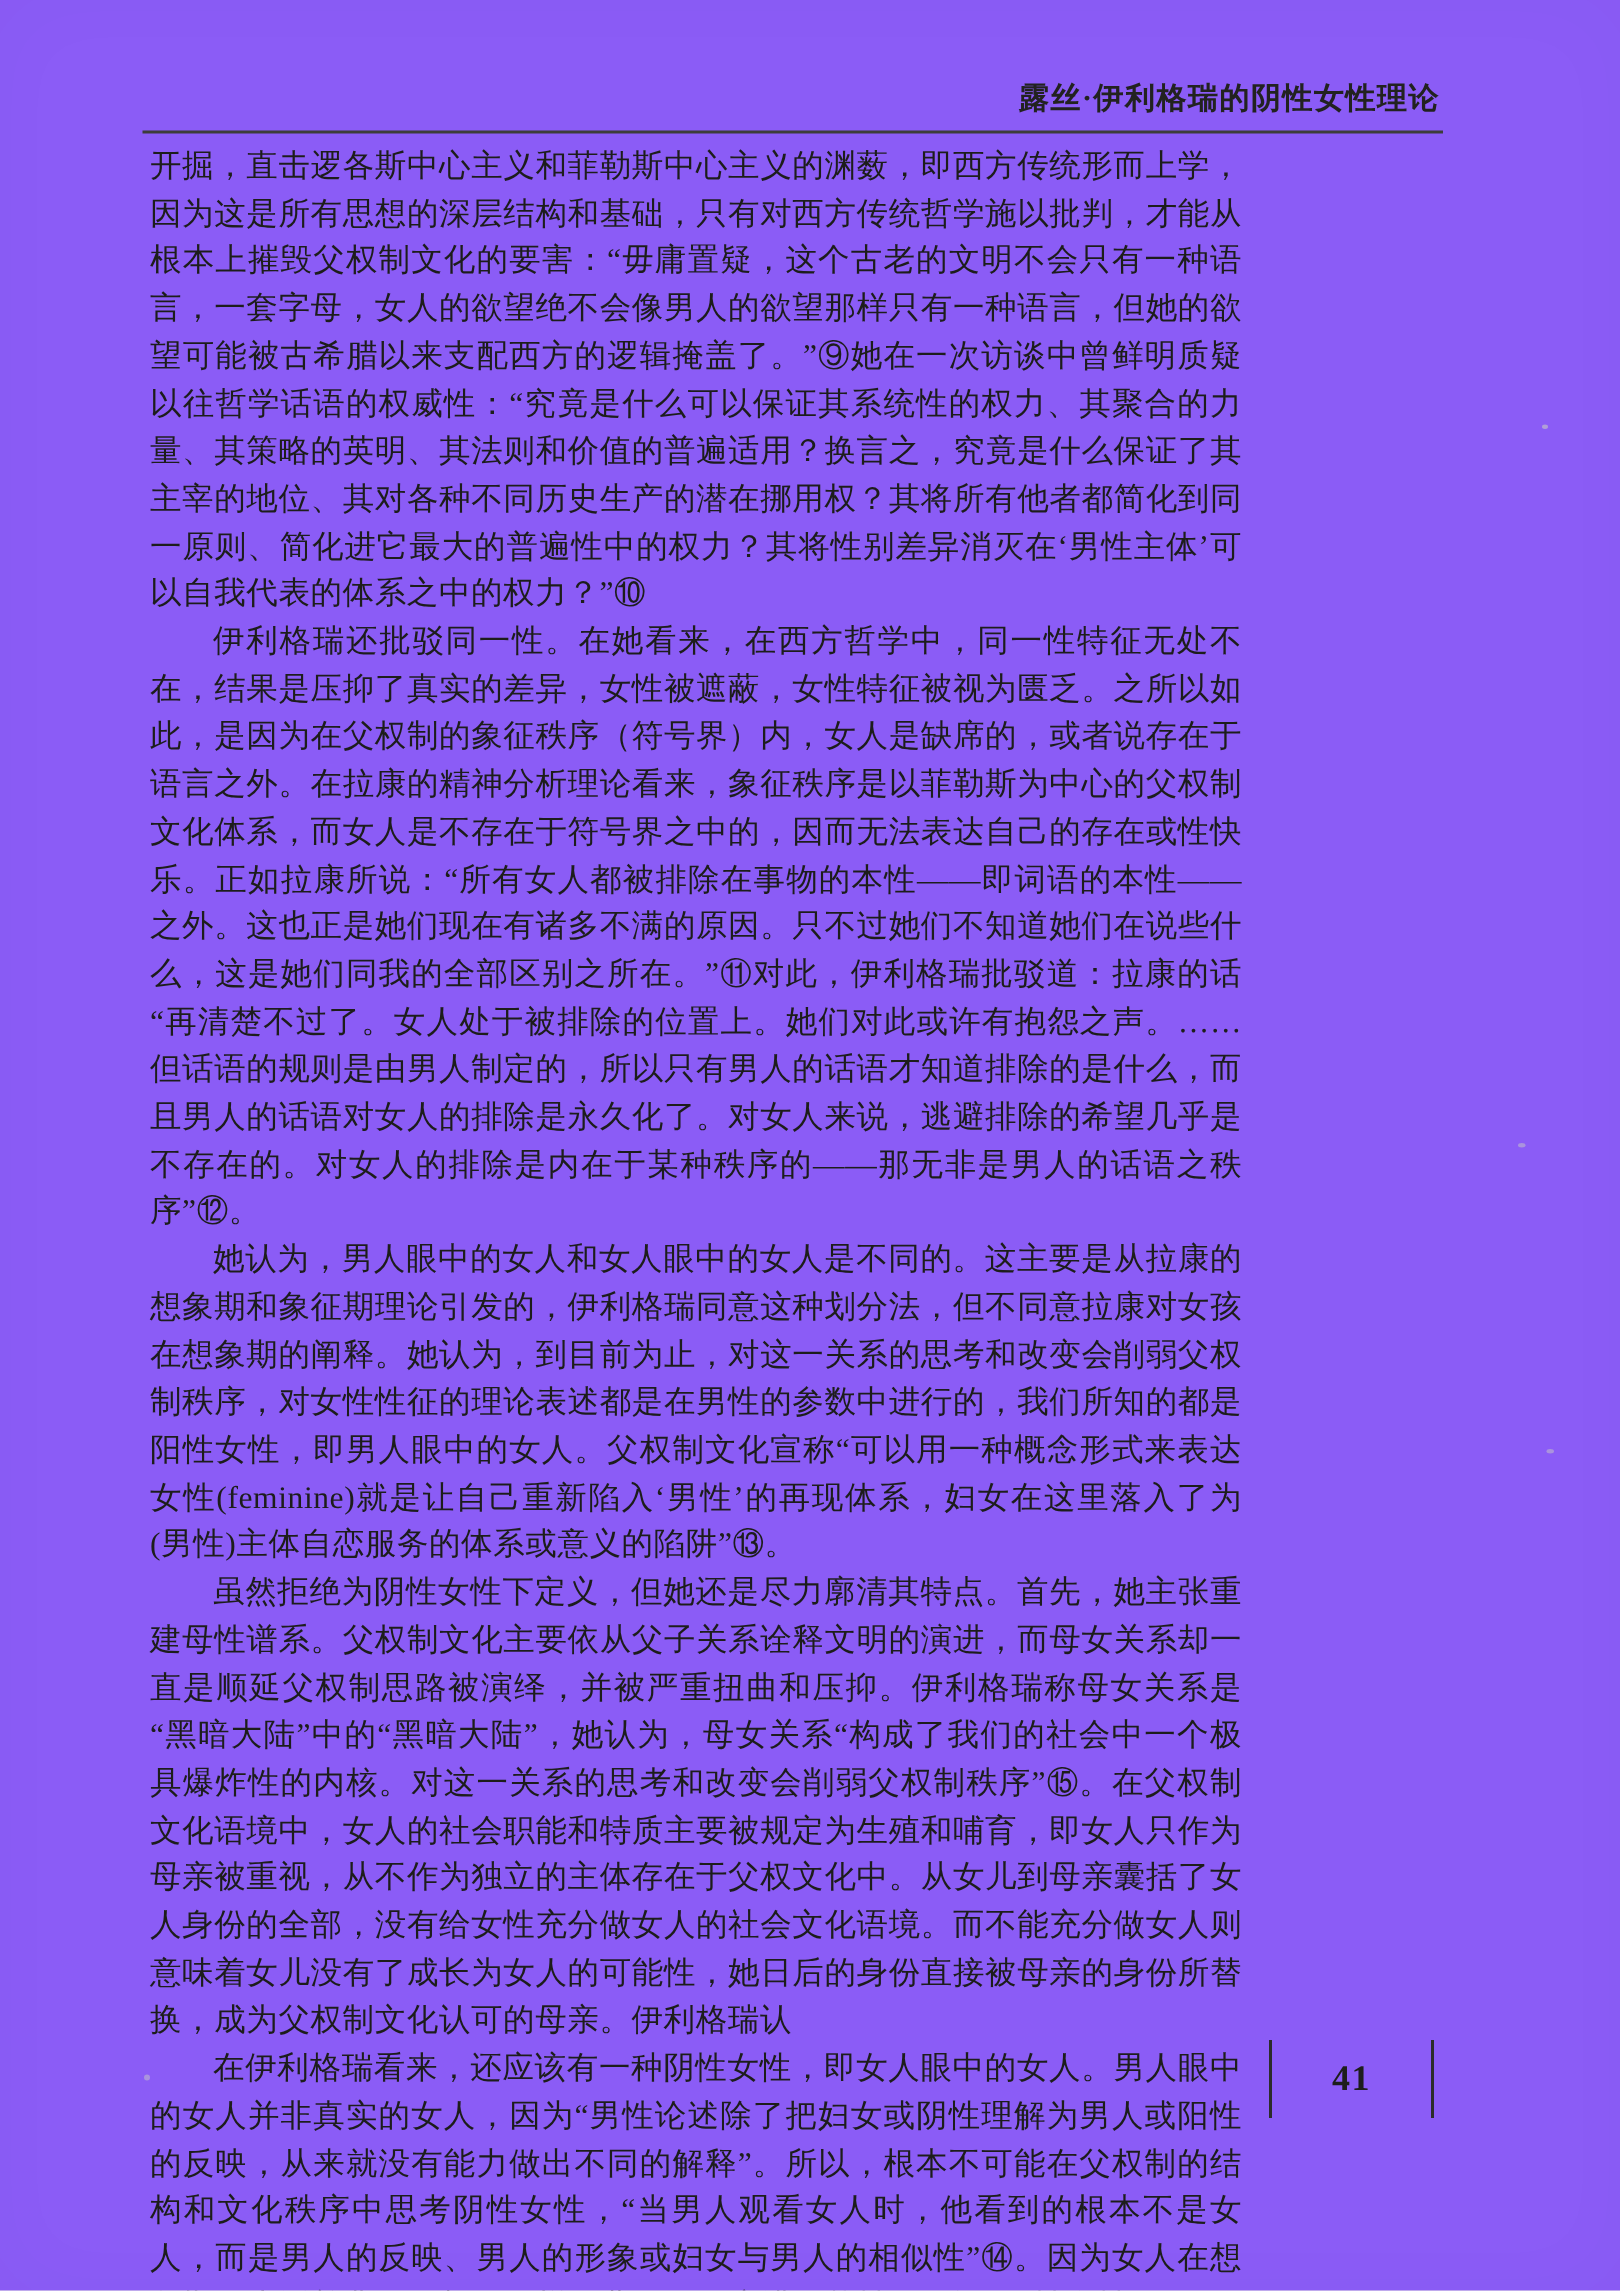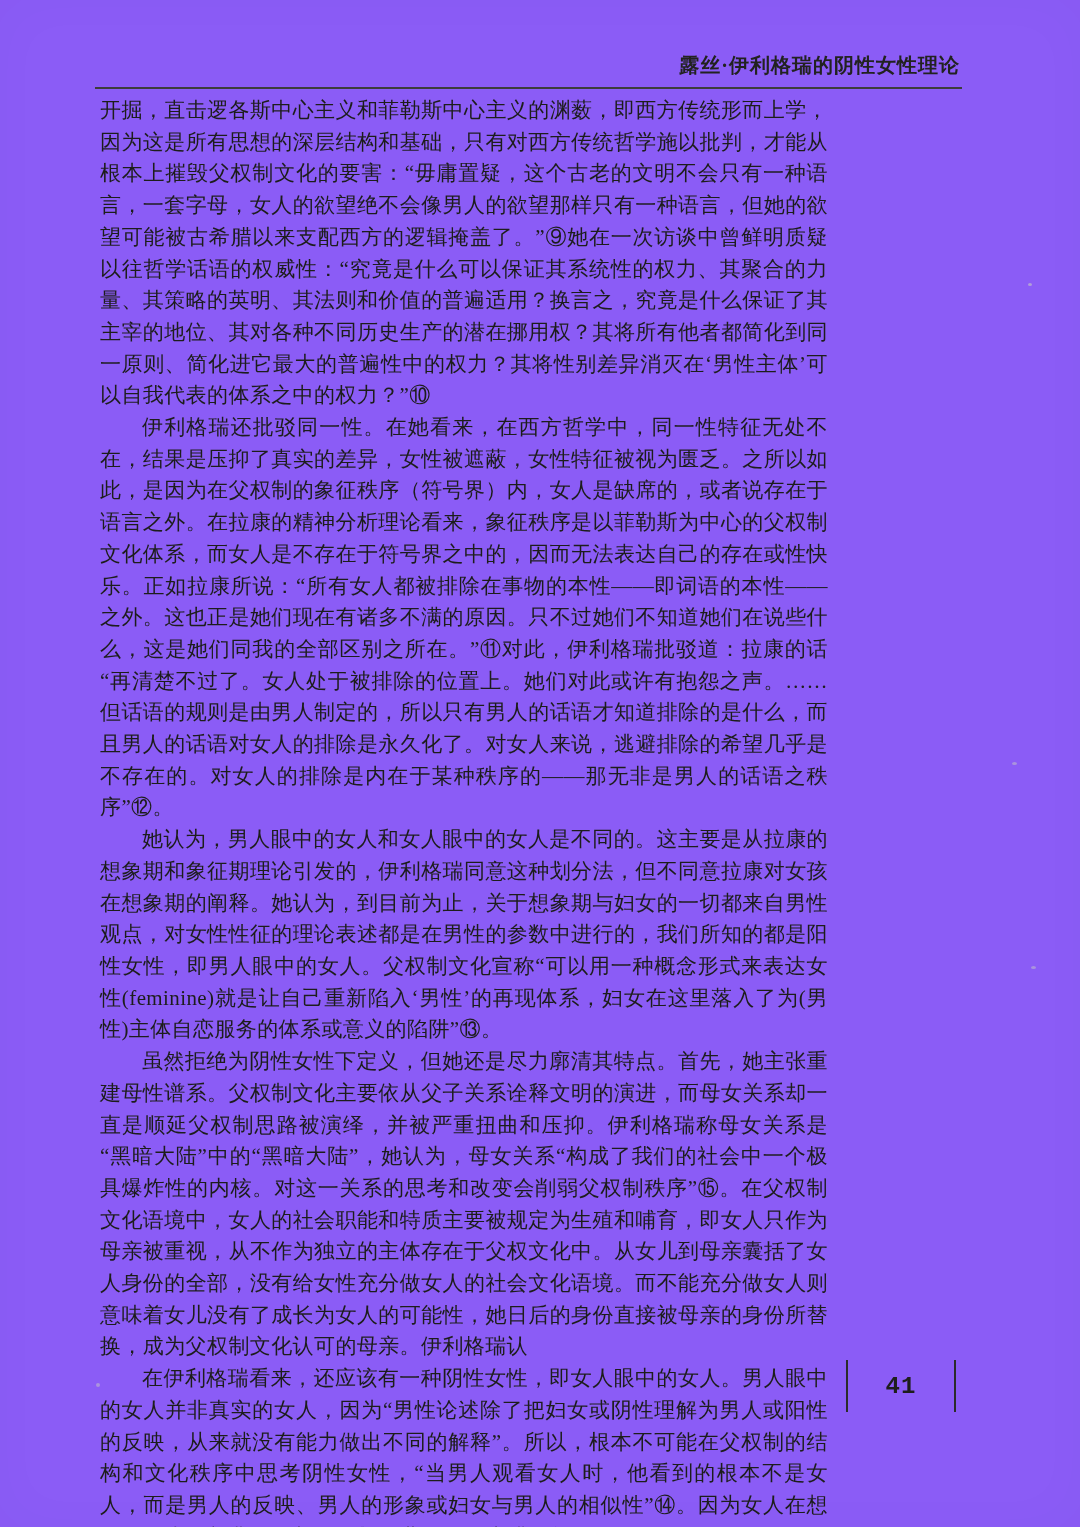--- a/index.html
+++ b/index.html
@@ -60,21 +60,21 @@
     left: 846px;
     width: 106px;
     height: 52px;
     border-left: 2px solid #2c2c2a;
     border-right: 2px solid #2c2c2a;
     display: flex;
     align-items: center;
     justify-content: center;
   }
   .page-number {
-    font-family: Liberation Mono, monospace;
+    font-family: Liberation Serif, serif;
     font-size: 24px;
     font-weight: bold;
     color: #1e1e1c;
     letter-spacing: 1px;
   }
   
   .speck {
     position: absolute;
     background: #c9c9c5;
     border-radius: 50%;
@@ -89,21 +89,21 @@
 
 <div class="page">
 
   <div class="running-head">露丝·伊利格瑞的阴性女性理论</div>
 
   <div class="header-rule"></div>
 
   <div class="body-text">
     <p class="para">开掘，直击逻各斯中心主义和菲勒斯中心主义的渊薮，即西方传统形而上学，因为这是所有思想的深层结构和基础，只有对西方传统哲学施以批判，才能从根本上摧毁父权制文化的要害：“毋庸置疑，这个古老的文明不会只有一种语言，一套字母，女人的欲望绝不会像男人的欲望那样只有一种语言，但她的欲望可能被古希腊以来支配西方的逻辑掩盖了。”⑨她在一次访谈中曾鲜明质疑以往哲学话语的权威性：“究竟是什么可以保证其系统性的权力、其聚合的力量、其策略的英明、其法则和价值的普遍适用？换言之，究竟是什么保证了其主宰的地位、其对各种不同历史生产的潜在挪用权？其将所有他者都简化到同一原则、简化进它最大的普遍性中的权力？其将性别差异消灭在‘男性主体’可以自我代表的体系之中的权力？”⑩</p>
     <p class="para indent">伊利格瑞还批驳同一性。在她看来，在西方哲学中，同一性特征无处不在，结果是压抑了真实的差异，女性被遮蔽，女性特征被视为匮乏。之所以如此，是因为在父权制的象征秩序（符号界）内，女人是缺席的，或者说存在于语言之外。在拉康的精神分析理论看来，象征秩序是以菲勒斯为中心的父权制文化体系，而女人是不存在于符号界之中的，因而无法表达自己的存在或性快乐。正如拉康所说：“所有女人都被排除在事物的本性——即词语的本性——之外。这也正是她们现在有诸多不满的原因。只不过她们不知道她们在说些什么，这是她们同我的全部区别之所在。”⑪对此，伊利格瑞批驳道：拉康的话“再清楚不过了。女人处于被排除的位置上。她们对此或许有抱怨之声。……但话语的规则是由男人制定的，所以只有男人的话语才知道排除的是什么，而且男人的话语对女人的排除是永久化了。对女人来说，逃避排除的希望几乎是不存在的。对女人的排除是内在于某种秩序的——那无非是男人的话语之秩序”⑫。</p>
-    <p class="para indent">她认为，男人眼中的女人和女人眼中的女人是不同的。这主要是从拉康的想象期和象征期理论引发的，伊利格瑞同意这种划分法，但不同意拉康对女孩在想象期的阐释。她认为，到目前为止，关于想象期与妇女的一切都来自男性观点，对女性性征的理论表述都是在男性的参数中进行的，我们所知的都是阳性女性，即男人眼中的女人。父权制文化宣称“可以用一种概念形式来表达女性(feminine)就是让自己重新陷入‘男性’的再现体系，妇女在这里落入了为(男性)主体自恋服务的体系或意义的陷阱”⑬。</p>
+    <p class="para indent">她认为，男人眼中的女人和女人眼中的女人是不同的。这主要是从拉康的想象期和象征期理论引发的，伊利格瑞同意这种划分法，但不同意拉康对女孩在想象期的阐释。她认为，到目前为止，对这一关系的思考和改变会削弱父权制秩序，对女性性征的理论表述都是在男性的参数中进行的，我们所知的都是阳性女性，即男人眼中的女人。父权制文化宣称“可以用一种概念形式来表达女性(feminine)就是让自己重新陷入‘男性’的再现体系，妇女在这里落入了为(男性)主体自恋服务的体系或意义的陷阱”⑬。</p>
     <p class="para indent">虽然拒绝为阴性女性下定义，但她还是尽力廓清其特点。首先，她主张重建母性谱系。父权制文化主要依从父子关系诠释文明的演进，而母女关系却一直是顺延父权制思路被演绎，并被严重扭曲和压抑。伊利格瑞称母女关系是“黑暗大陆”中的“黑暗大陆”，她认为，母女关系“构成了我们的社会中一个极具爆炸性的内核。对这一关系的思考和改变会削弱父权制秩序”⑮。在父权制文化语境中，女人的社会职能和特质主要被规定为生殖和哺育，即女人只作为母亲被重视，从不作为独立的主体存在于父权文化中。从女儿到母亲囊括了女人身份的全部，没有给女性充分做女人的社会文化语境。而不能充分做女人则意味着女儿没有了成长为女人的可能性，她日后的身份直接被母亲的身份所替换，成为父权制文化认可的母亲。伊利格瑞认</p>
     <p class="para indent">在伊利格瑞看来，还应该有一种阴性女性，即女人眼中的女人。男人眼中的女人并非真实的女人，因为“男性论述除了把妇女或阴性理解为男人或阳性的反映，从来就没有能力做出不同的解释”。所以，根本不可能在父权制的结构和文化秩序中思考阴性女性，“当男人观看女人时，他看到的根本不是女人，而是男人的反映、男人的形象或妇女与男人的相似性”⑭。因为女人在想象期的生活并非男人想得那样可悲，而是充满可能性。何谓“阴性女性”？同西苏一样，伊利格瑞认为必须避免通过任何确定的陈述去断言这种女性是什么，以任何一种方式去定义女人都会重蹈覆辙，再造的还是菲勒斯中心主义的女性。在父权制的象征秩序中，同一性的意识形态同样阻碍和禁锢女性的思想。</p>
   </div>
 
   <div class="footer-block">
     <span class="page-number">41</span>
   </div>
 
   <span class="speck s1"></span>
   <span class="speck s2"></span>

